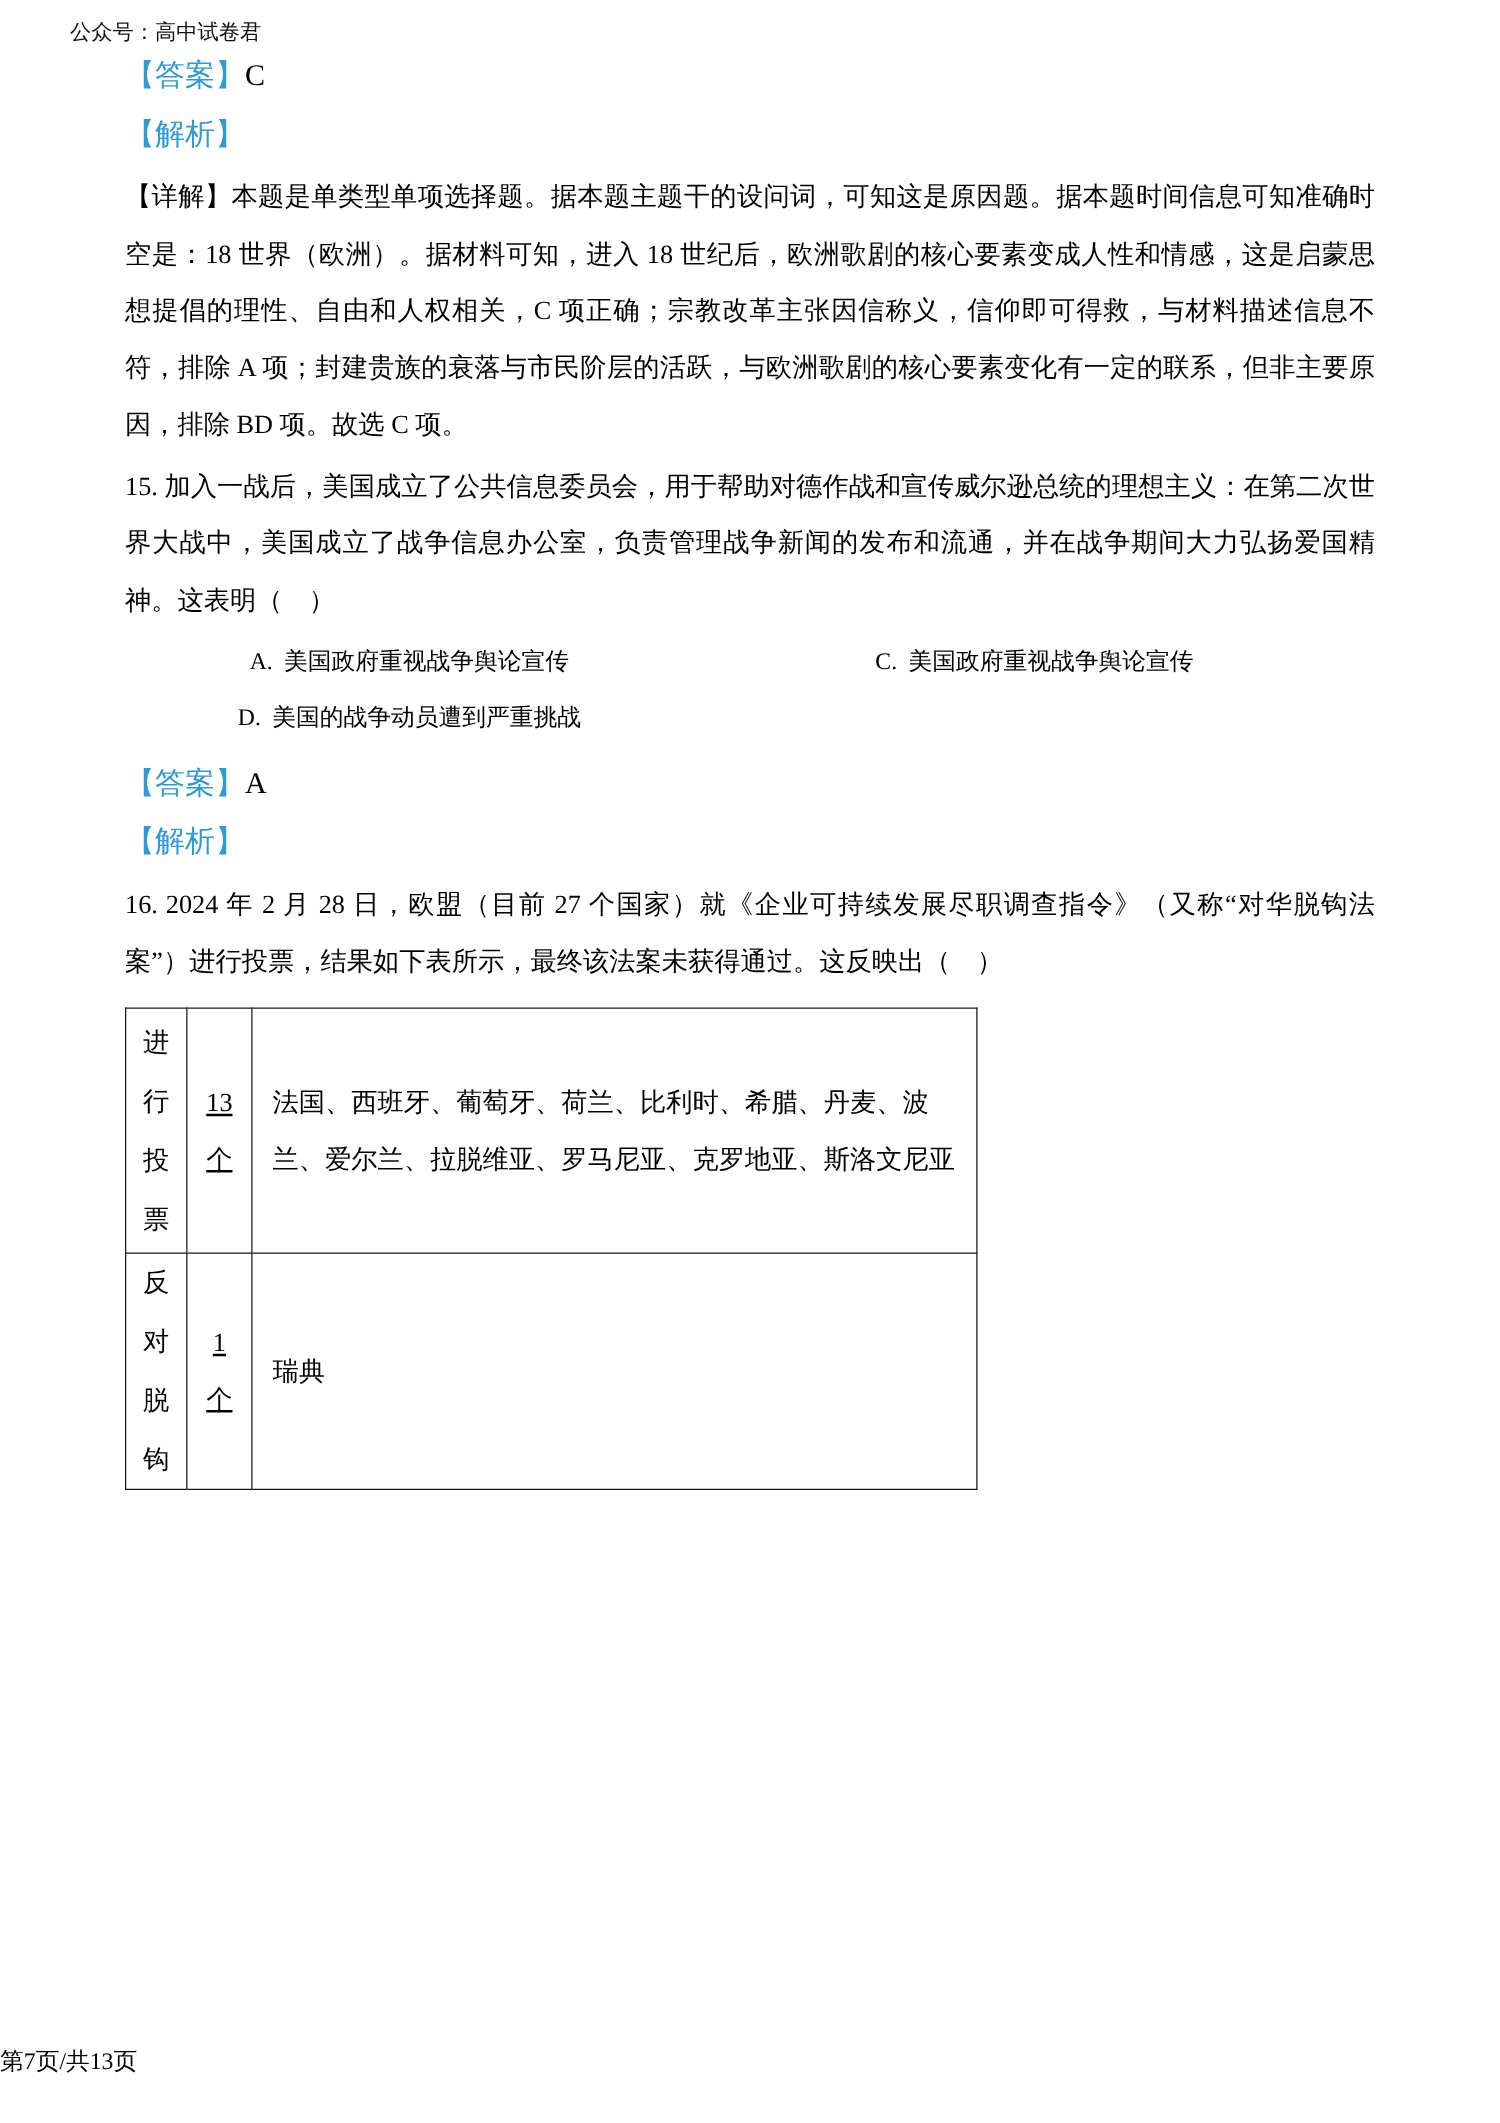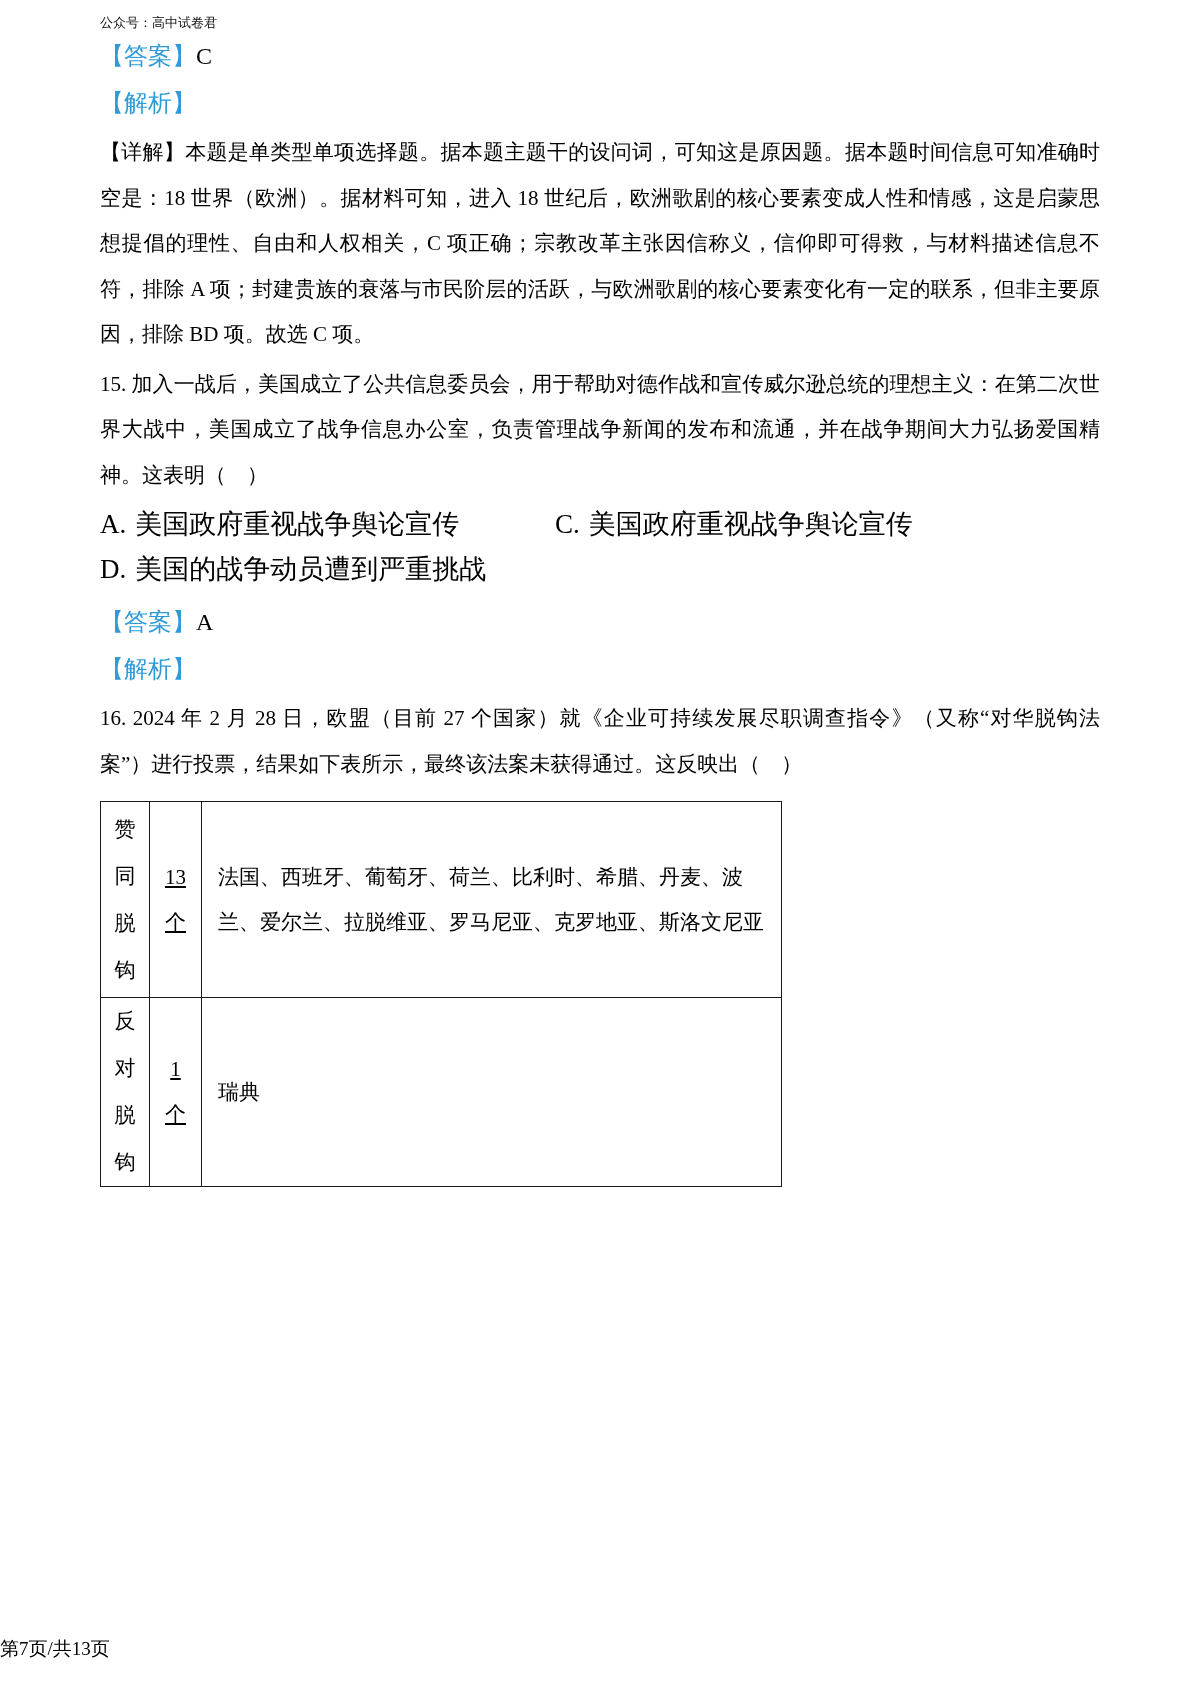--- a/index.html
+++ b/index.html
@@ -7,44 +7,45 @@
   body {
     width: 1200px;
     height: 1698px;
     background: #ffffff;
     position: relative;
     overflow: hidden;
     font-family: "Liberation Serif", "DejaVu Serif", serif;
     color: #000;
   }
   .header {
-    padding: 14px 0 0 100px;
-    font-size: 13px;
+    padding: 14px 0 0 56px;
+    font-size: 17px;
     color: #111;
   }
   .content { padding: 0 100px; }
   .first { margin-top: 50px; }
   .line {
     font-size: 24px;
     line-height: 45px;
     margin: 2px 0;
   }
   .para {
     font-size: 21px;
     line-height: 45.5px;
     text-align: justify;
     margin: 4px 0;
   }
   .accent { color: #2E9AD8; }
   .options {
     display: grid;
     grid-template-columns: 455px 1fr;
-    font-size: 27px;
+    font-size: 19px;
     line-height: 45px;
     margin: 4px 0 8px 0;
+    text-align: center;
   }
   .opt-key { margin-right: 9px; }
   .vote-table {
     border-collapse: collapse;
     margin-top: 14px;
     width: 682px;
   }
   .vote-table td {
     border: 1.5px solid #1a1a1a;
     font-size: 21px;
@@ -108,21 +109,21 @@
     <span class="accent">【答案】</span><span>A</span>
   </p>
   <p class="line accent">【解析】</p>
 
   <p class="para">16. 2024 年 2 月 28 日，欧盟（目前 27 个国家）就《企业可持续发展尽职调查指令》（又称“对华脱钩法案”）进行投票，结果如下表所示，最终该法案未获得通过。这反映出（　）</p>
 
   <table class="vote-table">
     <tbody>
         <tr class="r1">
       <td class="c1">
-        <div class="vlabel">赞同脱钩</div>
+        <div class="vlabel">进行投票</div>
       </td>
       <td class="c2">
         <div class="count">
           <div>13</div>
           <div>个</div>
         </div>
       </td>
       <td class="c3">
         <div>法国、西班牙、葡萄牙、荷兰、比利时、希腊、丹麦、波兰、爱尔兰、拉脱维亚、罗马尼亚、克罗地亚、斯洛文尼亚</div>
       </td>

